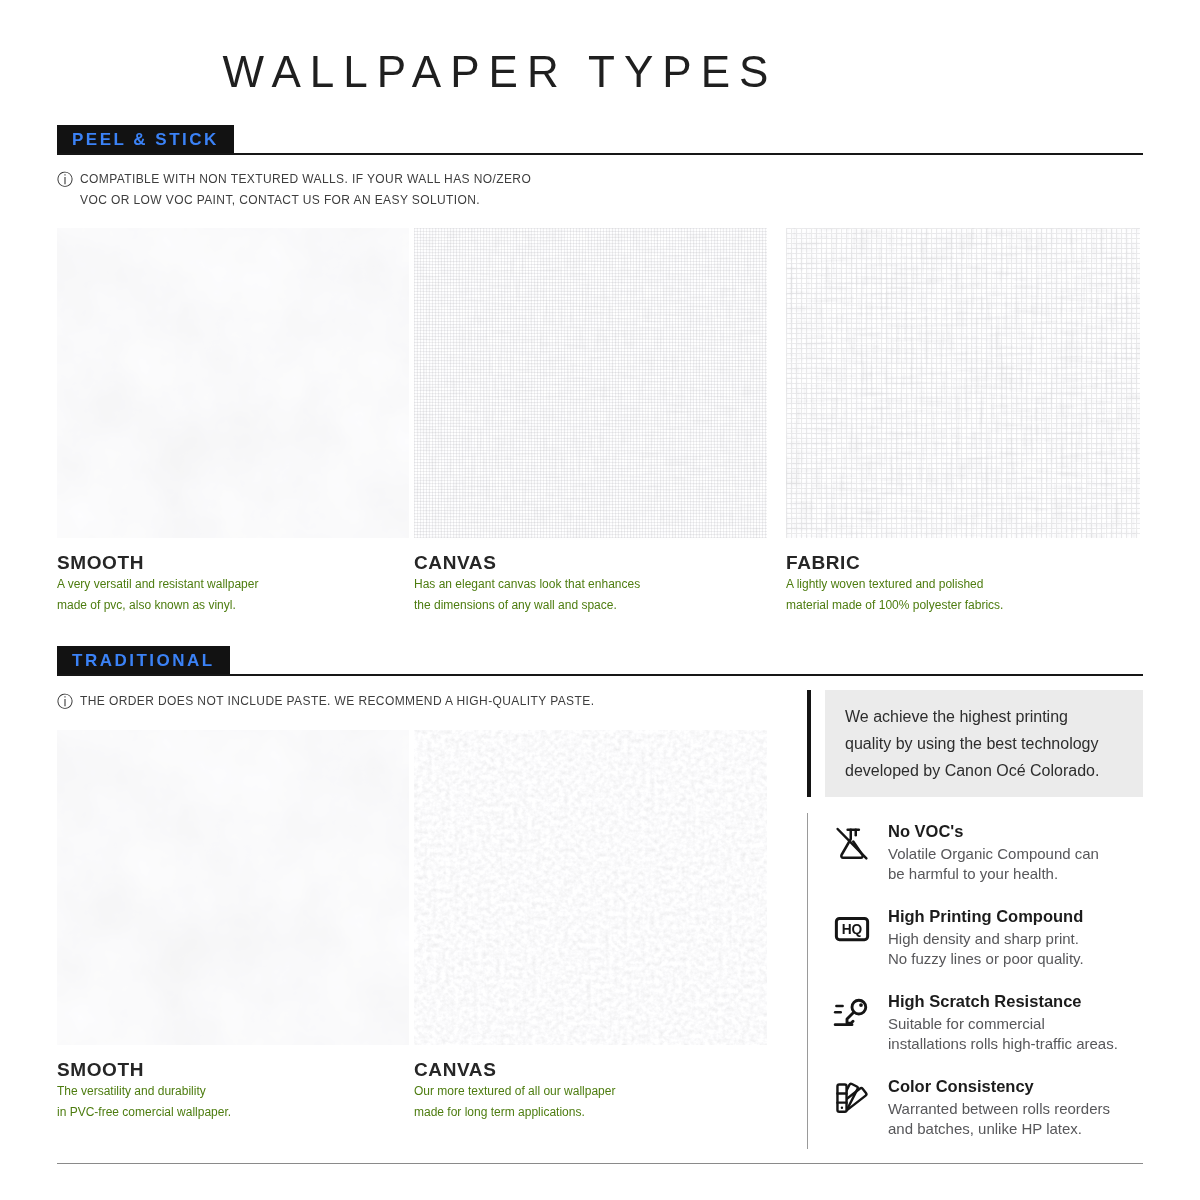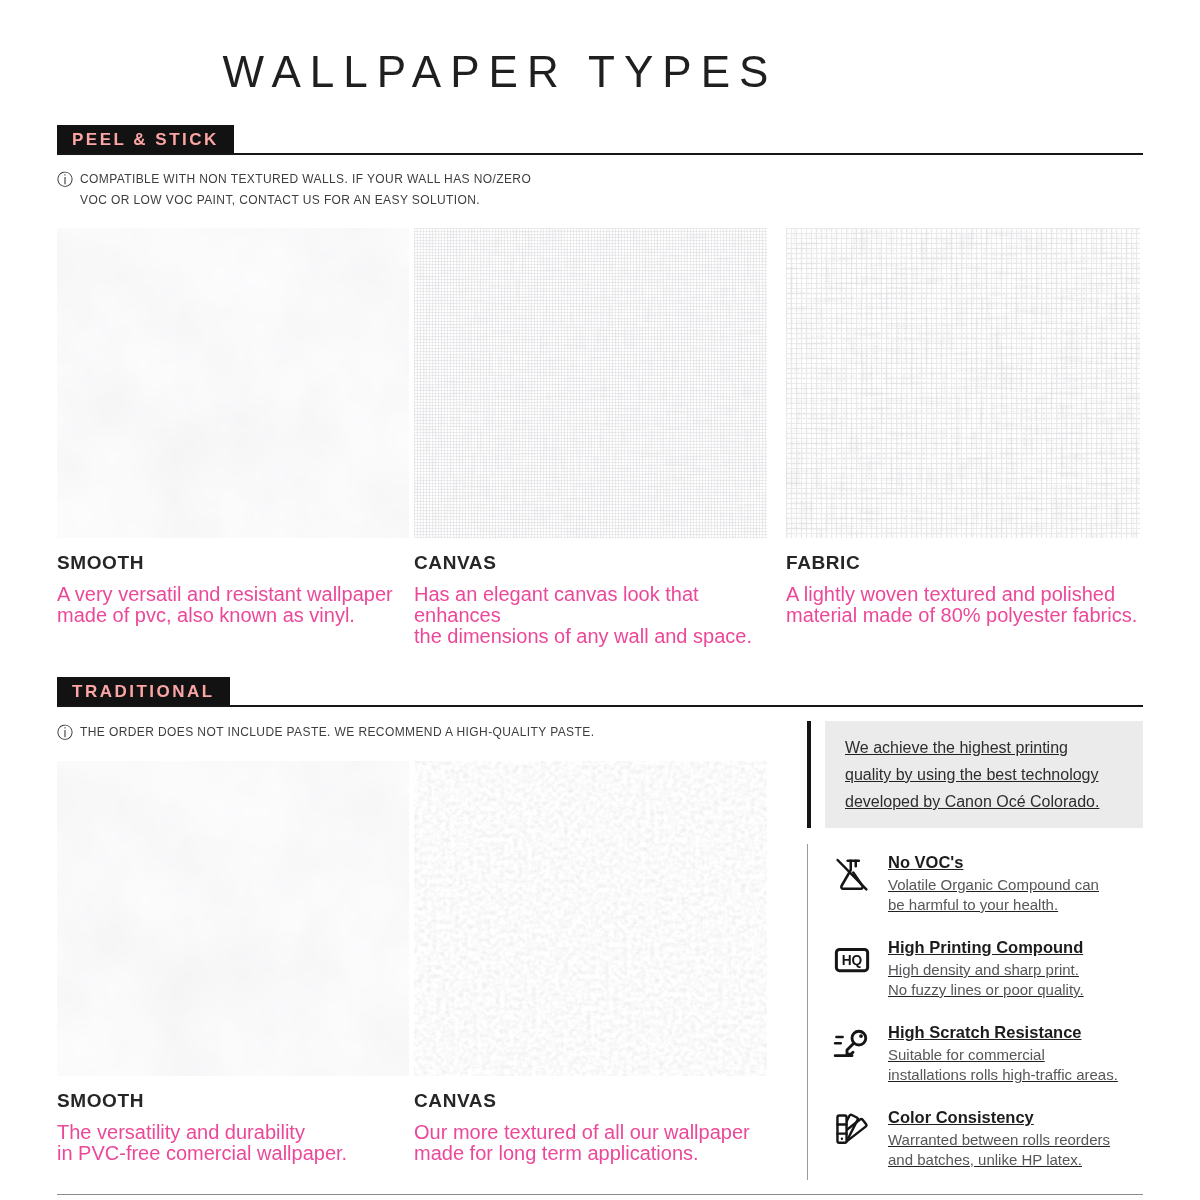--- a/index.html
+++ b/index.html
@@ -9,48 +9,48 @@
 
   
   .title-wrap { width:1000px; text-align:center; margin-top:50px; }
   .title { font-size:44px; font-weight:500; letter-spacing:9px; color:#1f1f1f; line-height:1; }
 
   
   .sec { margin:0 57px; }
   .sec1 { margin-top:31px; }
   .sec2 { margin-top:30px; }
   .sec-head { border-bottom:2px solid #161616; line-height:0; }
-  .badge { display:inline-block; background:#121212; color:#fca5a5; font-size:17px; font-weight:600;
+  .badge { display:inline-block; background:#121212; color:#3b82f6; font-size:17px; font-weight:600;
            letter-spacing:2.5px; line-height:1; padding:6px 15px 5px; vertical-align:bottom; }
 
   
   .note { display:flex; align-items:flex-start; margin-top:14px; }
   .info-i { font-size:16px; line-height:21px; margin-right:7px; color:#2e2e2e; }
   .note-text { font-size:12px; line-height:21px; letter-spacing:0.4px; color:#3d3d3d; white-space:pre-line; }
 
   
   .row { display:flex; }
   .row3 { margin-top:17px; }
   .row2 { margin-top:18px; }
   .card { width:352px; }
   .row3 .card:nth-child(2) { margin-left:5px; width:353px; }
   .row3 .card:nth-child(3) { margin-left:19px; width:354px; }
   .row2 .card:nth-child(2) { margin-left:5px; width:353px; }
   .swatch { height:310px; background:#f5f5f6; }
   .row2 .swatch { height:315px; }
   .swatch svg { display:block; width:100%; height:100%; }
   figcaption { margin-top:14px; }
   .sw-name { font-size:19px; font-weight:600; letter-spacing:0.6px; color:#262626; }
-  .sw-desc { margin-top:10px; font-size:20px; line-height:21px; color:#ec4899; white-space:pre-line; }
+  .sw-desc { margin-top:0; font-size:12px; line-height:21px; color:#4d7c0f; white-space:pre-line; }
 
   
   .split { display:flex; margin-top:14px; }
   .split-left { width:710px; }
   .split-left .note { margin-top:1px; }
-  .quality { width:336px; margin-left:40px;text-decoration:underline; }
+  .quality { width:336px; margin-left:40px; }
 
   
   .statement { display:flex; }
   .statement-bar { width:4px; background:#141414; flex:none; }
   .statement-box { background:#ebebeb; margin-left:14px; padding:13px 20px; flex:1; }
   .statement-text { font-size:16px; line-height:27px; color:#2d2d2d; white-space:pre-line; }
 
   
   .features { margin-top:16px; border-left:1.5px solid #9a9a9a; padding:9px 0 10px 24px;
               display:flex; flex-direction:column; gap:23px; }
@@ -170,21 +170,21 @@
         <div class="swatch">
           <svg preserveAspectRatio="none">
               <rect width="100%" height="100%" fill="#f2f2f3"></rect>
               <rect width="100%" height="100%" filter="url(#f-woven)"></rect>
               <rect width="100%" height="100%" fill="url(#p-grid5)"></rect>
             </svg>
         </div>
         <figcaption>
           <h3 class="sw-name">FABRIC</h3>
           <p class="sw-desc">A lightly woven textured and polished
-material made of 80% polyester fabrics.</p>
+material made of 100% polyester fabrics.</p>
         </figcaption>
       </figure>
     </div>
   </section>
 
   <section class="sec sec2">
     <div class="sec-head">
       <span class="badge">TRADITIONAL</span>
     </div>
 

